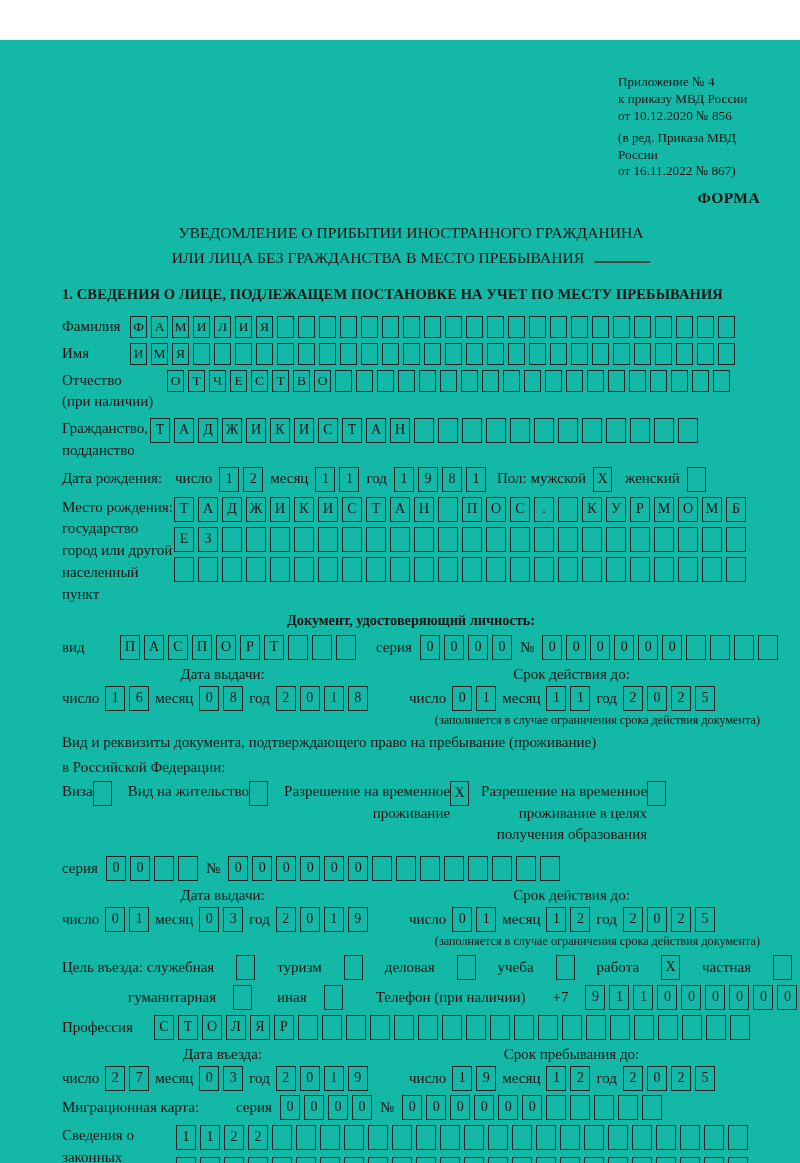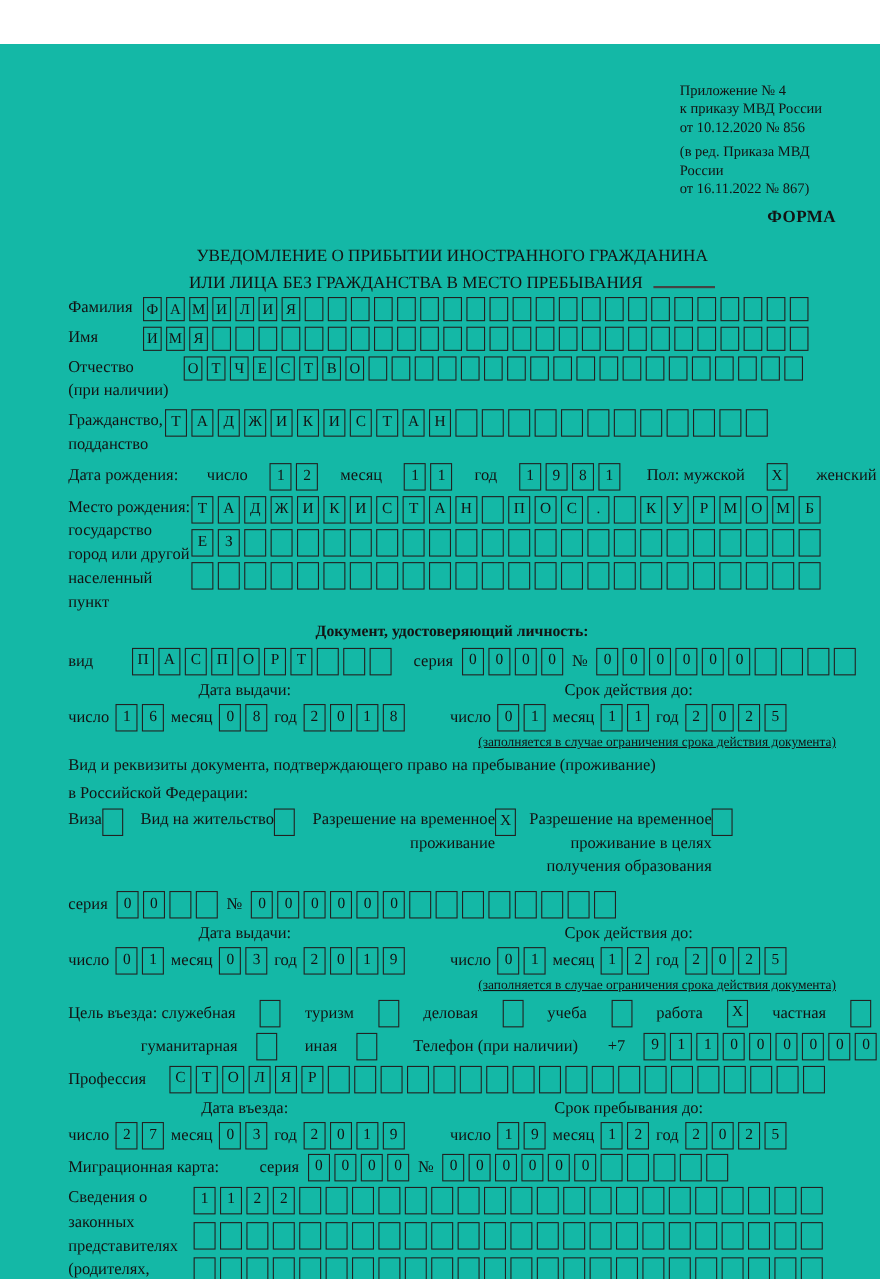--- a/index.html
+++ b/index.html
@@ -27,21 +27,21 @@
   }
   .lg .cell { width:20px; height:25px; font-size:14px; line-height:22px; }
   .checkbox {
     display:inline-block; width:19px; height:25px; border:1.6px solid #222; flex:none;
     text-align:center; font-size:14px; line-height:22px;
   }
   .center-bold { text-align:center; font-weight:bold; font-size:14.3px; margin:7px 0 6px; }
   .two-col { display:flex; margin-top:6px; margin-bottom:4px; }
   .col-head { text-align:center; font-size:15px; margin-bottom:3px; }
   .date-row { display:flex; align-items:center; gap:6px; font-size:15px; }
-  .fine { font-size:12.2px; margin-top:2px;text-decoration:underline; }
+  .fine { font-size:12.2px; margin-top:2px; }
   .para { font-size:15px; margin-bottom:4px; line-height:1.35; }
   .stack { display:flex; flex-direction:column; gap:5px; }
   .tcenter { text-align:right; }
 </style>
 </head>
 <body>
 
 <div class="page">
 
   <div class="doc-header">
@@ -53,20 +53,21 @@
   </div>
   <div class="forma">ФОРМА</div>
 
   <div class="title">
     <div>УВЕДОМЛЕНИЕ О ПРИБЫТИИ ИНОСТРАННОГО ГРАЖДАНИНА</div>
     <div>
       <span>ИЛИ ЛИЦА БЕЗ ГРАЖДАНСТВА В МЕСТО ПРЕБЫВАНИЯ</span><span class="blank-line"></span>
     </div>
   </div>
 
+  <div class="section-heading">1. СВЕДЕНИЯ О ЛИЦЕ, ПОДЛЕЖАЩЕМ ПОСТАНОВКЕ НА УЧЕТ ПО МЕСТУ ПРЕБЫВАНИЯ</div>
 
   <div class="frow">
     <span class="flabel" style="width:68px">Фамилия</span>
     <span class="cells">
         <span class="cell">Ф</span>
         <span class="cell">А</span>
         <span class="cell">М</span>
         <span class="cell">И</span>
         <span class="cell">Л</span>
         <span class="cell">И</span>
@@ -192,21 +193,21 @@
         <span class="cell"></span>
         <span class="cell"></span>
         <span class="cell"></span>
         <span class="cell"></span>
         <span class="cell"></span>
         <span class="cell"></span>
         <span class="cell"></span>
       </span>
   </div>
 
-  <div class="frow" style="gap:20px">
+  <div class="frow" style="gap:7px">
     <span class="flabel">Дата рождения:</span>
     <span class="flabel" style="margin-left:6px">число</span>
     <span class="cells lg">
         <span class="cell">1</span>
         <span class="cell">2</span>
       </span>
     <span class="flabel">месяц</span>
     <span class="cells lg">
         <span class="cell">1</span>
         <span class="cell">1</span>

